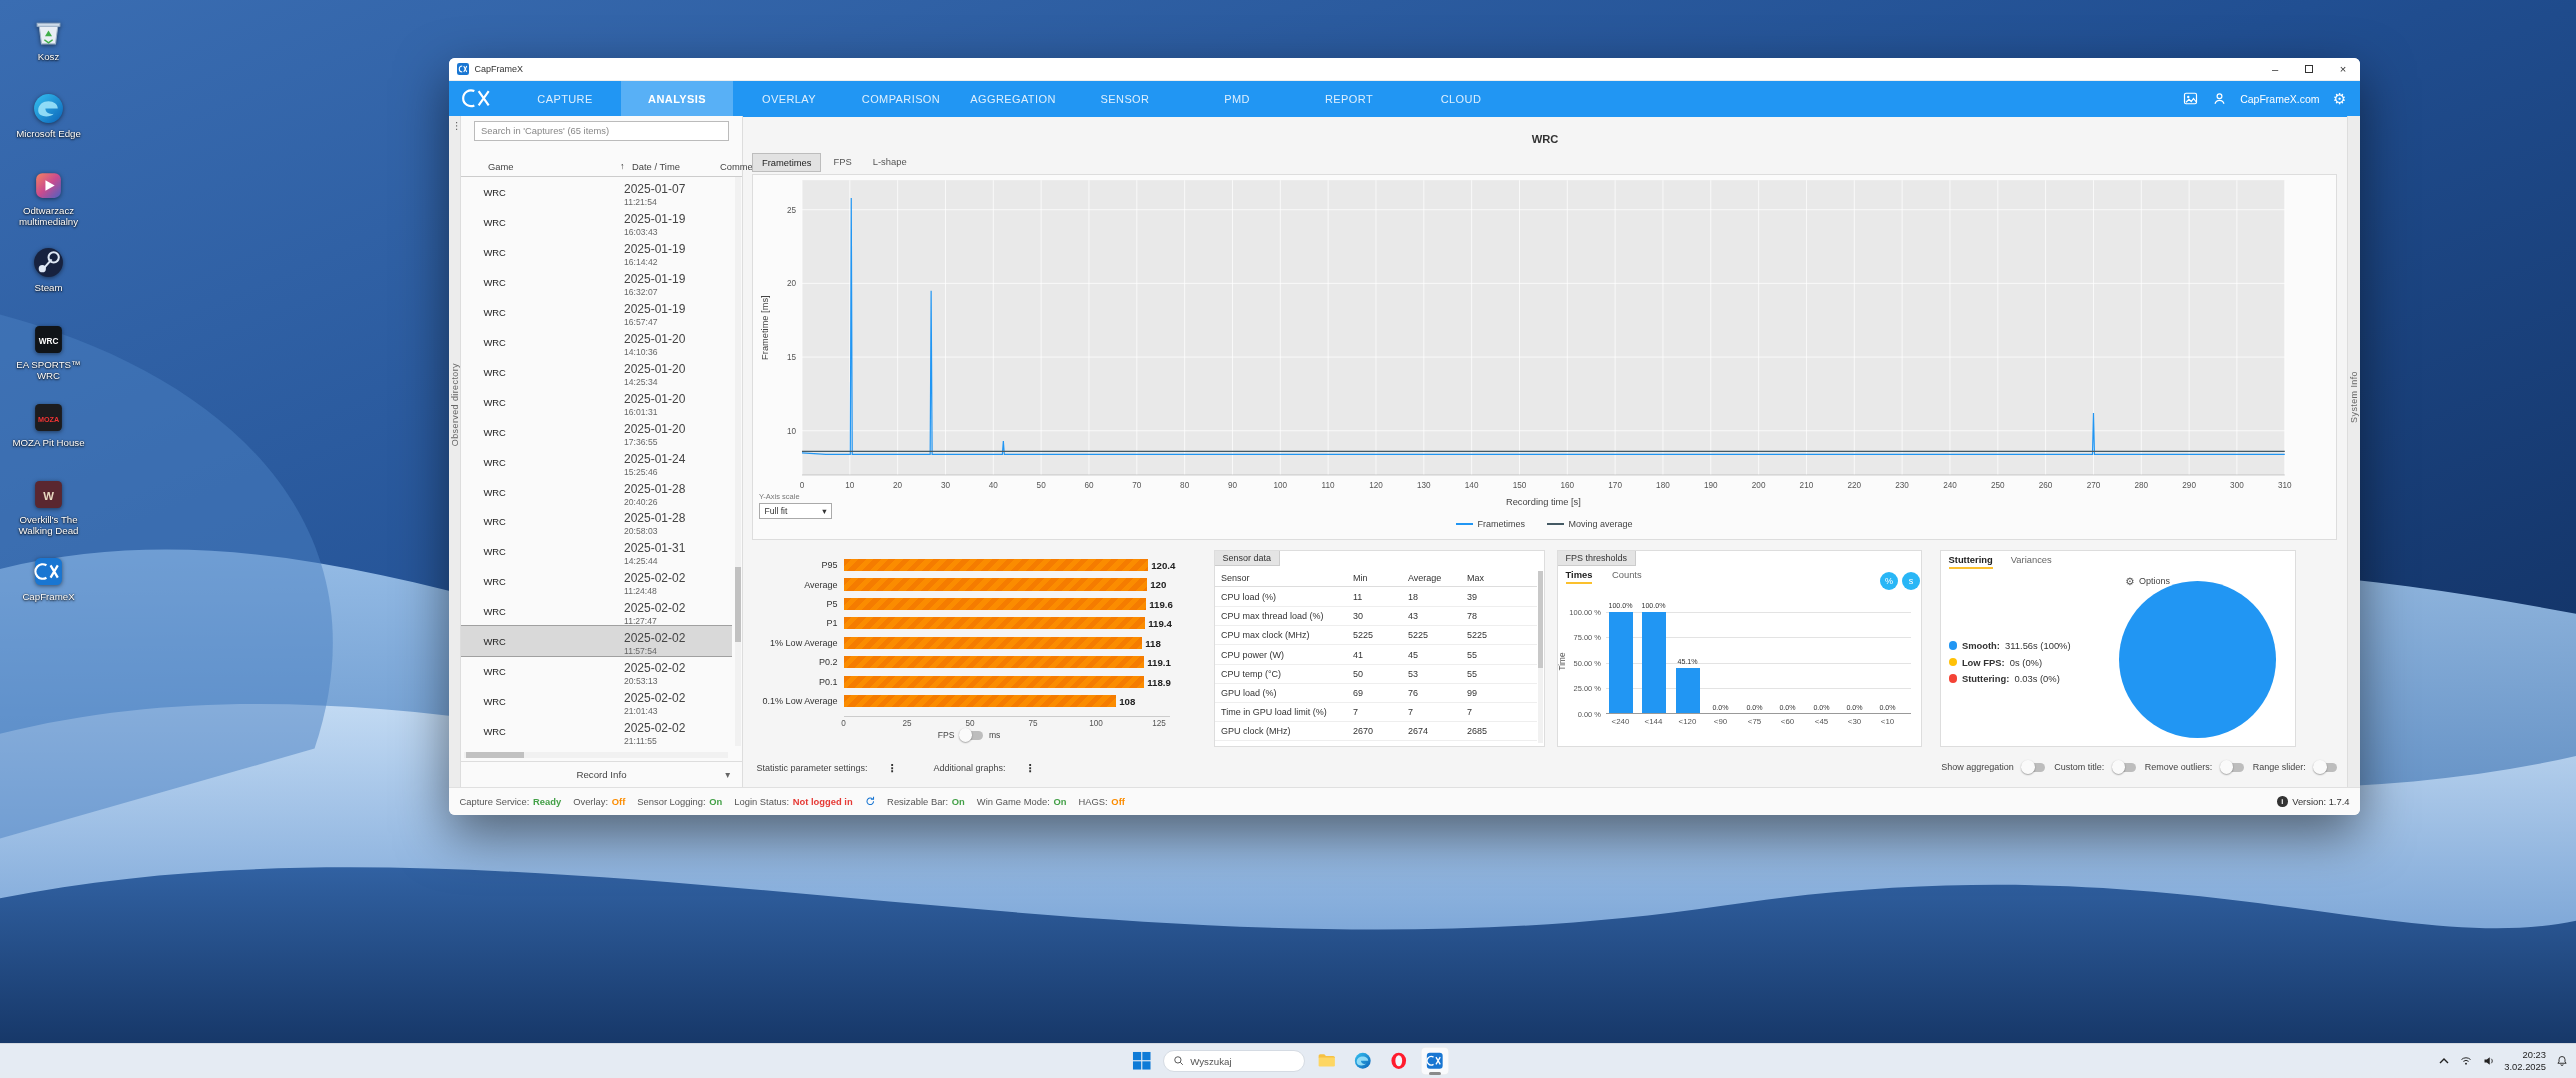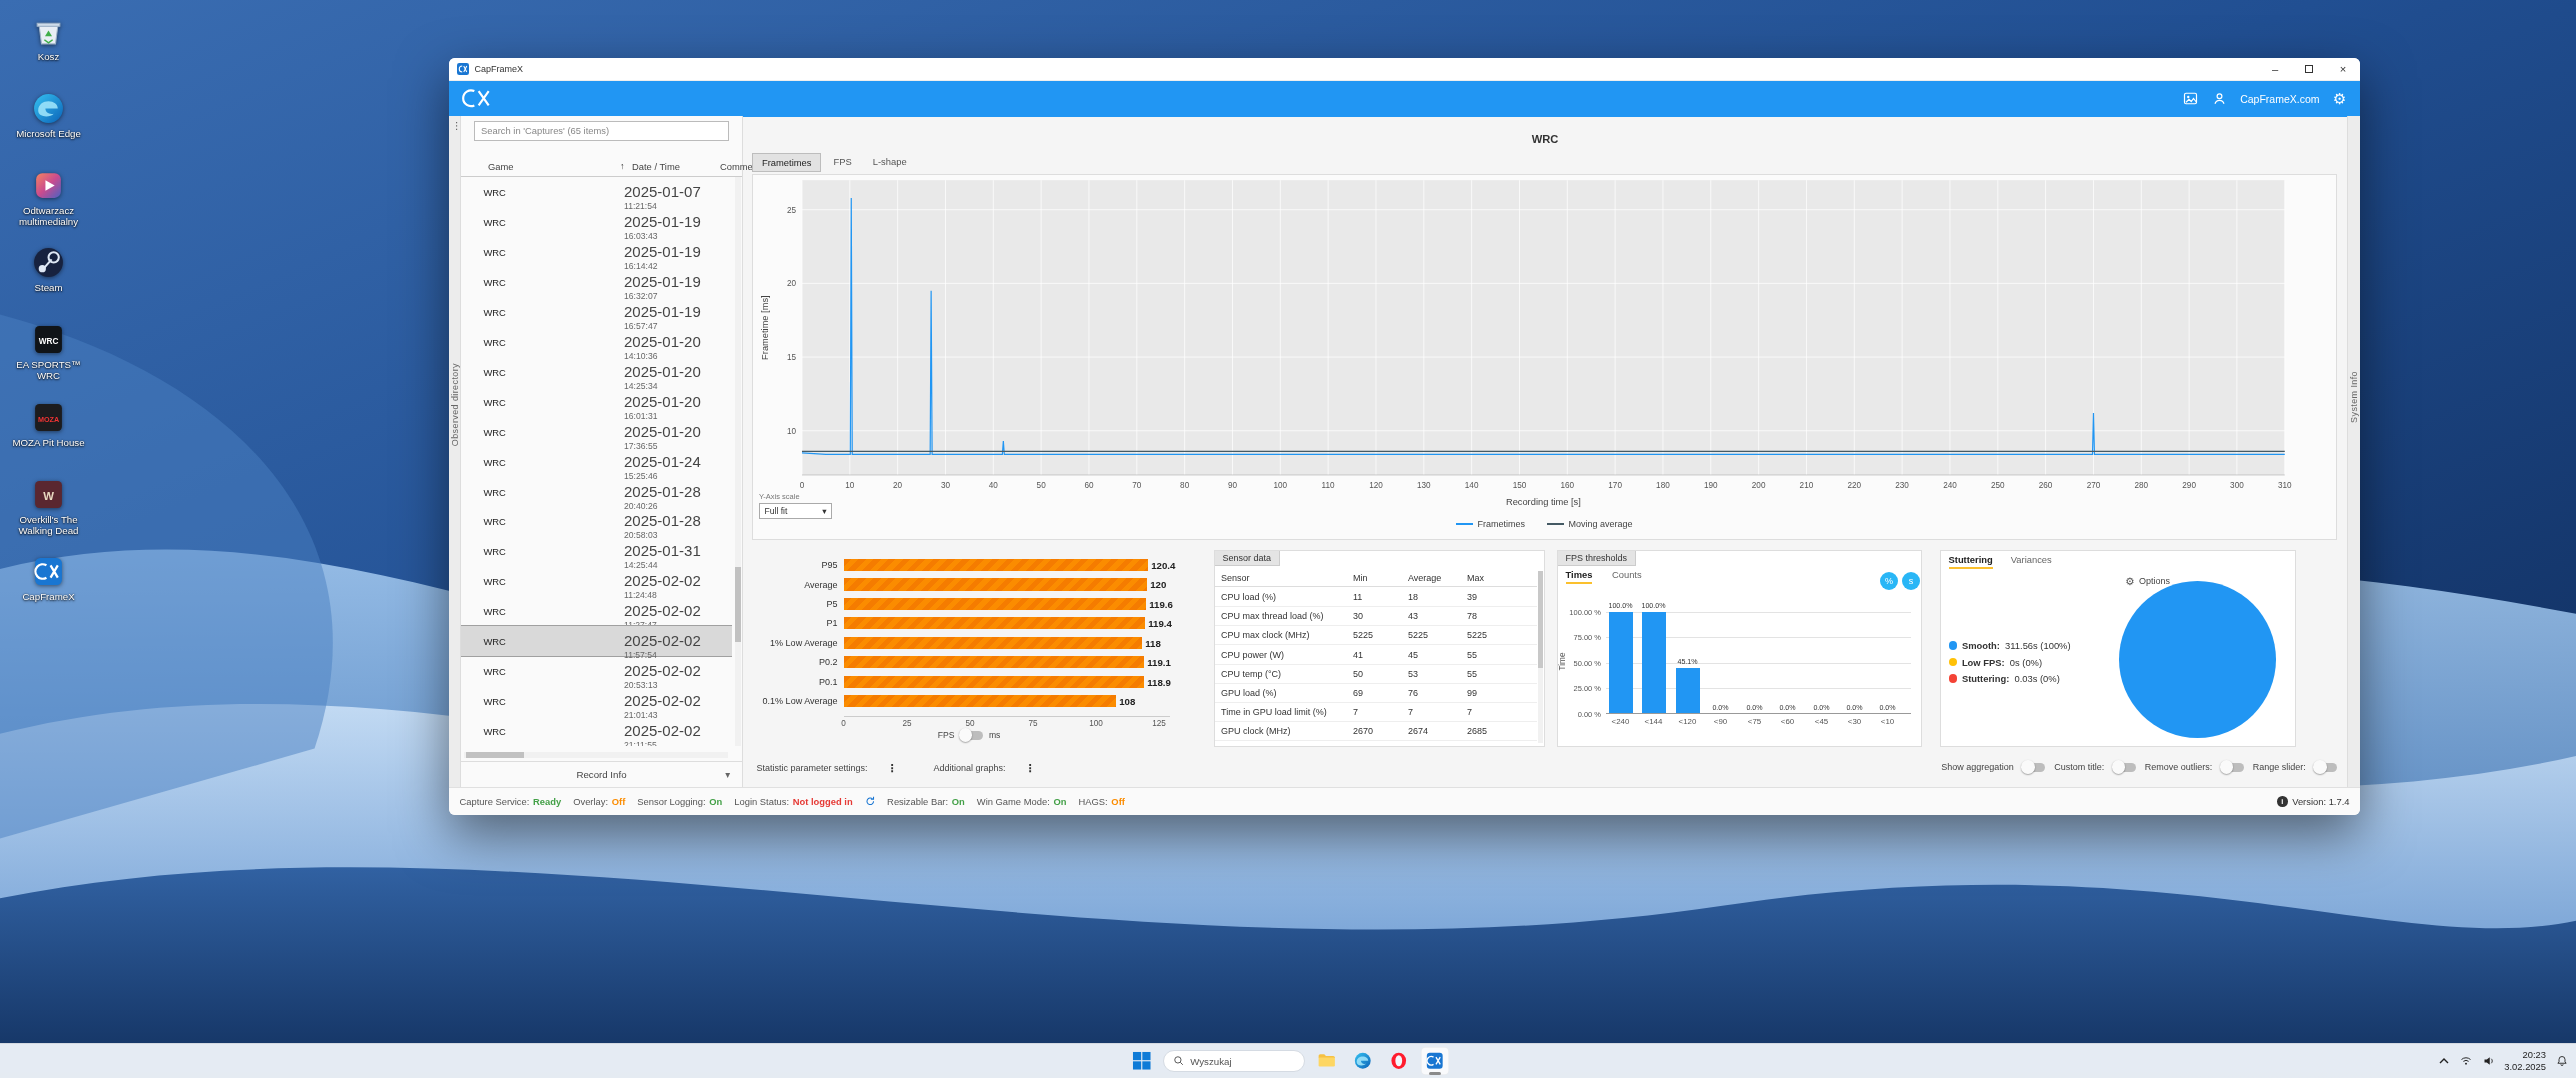--- a/index.html
+++ b/index.html
@@ -45,21 +45,21 @@
 .list-header{position:absolute;left:12px;top:40px;right:0;height:21px;border-bottom:0.7px solid #ccc;font-size:9.4px;color:#444}
 .col-game{position:absolute;left:27px;top:5.2px}
 .sort-arrow{position:absolute;left:159px;top:5.2px;font-size:9px;color:#333}
 .col-dt{position:absolute;left:171px;top:5.2px}
 .col-comment{position:absolute;left:259px;top:5.2px;width:33px;overflow:hidden;white-space:nowrap}
 #record-list{position:absolute;left:12px;top:61px;right:10.5px;height:569px;overflow:hidden}
 .record-row{position:absolute;left:0;right:0;height:30px}
 .record-row.selected{background:#d9d9d9;outline:0.7px solid #a0a0a0}
 .rec-game{position:absolute;left:22.5px;top:9.7px;font-size:9.4px;color:#222}
 .rec-dt{position:absolute;left:163px;top:4.5px;display:flex;flex-direction:column;line-height:1.3}
-.rec-dt span:first-child{font-size:15px;color:#444}
+.rec-dt span:first-child{font-size:12px;color:#444}
 .rec-dt span:last-child{font-size:8.6px;color:#666}
 .vscroll{position:absolute;right:1.5px;top:61px;width:6px;height:569px;background:#f1f1f1}
 .vthumb{position:absolute;left:0;width:6px;top:390px;height:75px;background:#c1c1c1}
 .hscroll{position:absolute;left:15px;top:636px;width:264px;height:6px;background:#f1f1f1}
 .hthumb{position:absolute;left:1.5px;top:0;width:58px;height:6px;background:#c1c1c1}
 .record-info{position:absolute;left:12px;right:0;top:645px;height:33px;border-top:0.7px solid #ddd;text-align:center;font-size:9.7px;color:#444;padding-top:6.7px}
 .ri-chev{position:absolute;right:12px;top:6.7px;color:#666}
 
 
 .main{position:absolute;left:294px;top:58px;width:1604px;height:678px}
@@ -282,20 +282,31 @@
       </div>
     </div>
 
     <div class="navbar">
       <span class="nav-logo">
         <svg viewBox="0 0 46 30">
             <path d="M20 5a11 11 0 100 20" fill="none" stroke="#fff" stroke-width="3"></path>
             <path d="M26 5l14 20M40 5L26 25" stroke="#fff" stroke-width="3"></path>
           </svg>
       </span>
+      <div id="nav-tabs" style="display:flex">
+          <div class="nav-tab">CAPTURE</div>
+          <div class="nav-tab active">ANALYSIS</div>
+          <div class="nav-tab">OVERLAY</div>
+          <div class="nav-tab">COMPARISON</div>
+          <div class="nav-tab">AGGREGATION</div>
+          <div class="nav-tab">SENSOR</div>
+          <div class="nav-tab">PMD</div>
+          <div class="nav-tab">REPORT</div>
+          <div class="nav-tab">CLOUD</div>
+        </div>
       <div class="nav-right">
         <span class="nav-ic">
           <svg viewBox="0 0 20 20">
               <rect x="2" y="3" width="16" height="14" rx="2" fill="none" stroke="#fff" stroke-width="1.6"></rect>
               <circle cx="7" cy="8" r="1.6" fill="#fff"></circle>
               <path d="M4 15l4-4 3 3 3-4 4 5" fill="none" stroke="#fff" stroke-width="1.6"></path>
             </svg>
         </span>
         <span class="nav-ic">
           <svg viewBox="0 0 20 20">

